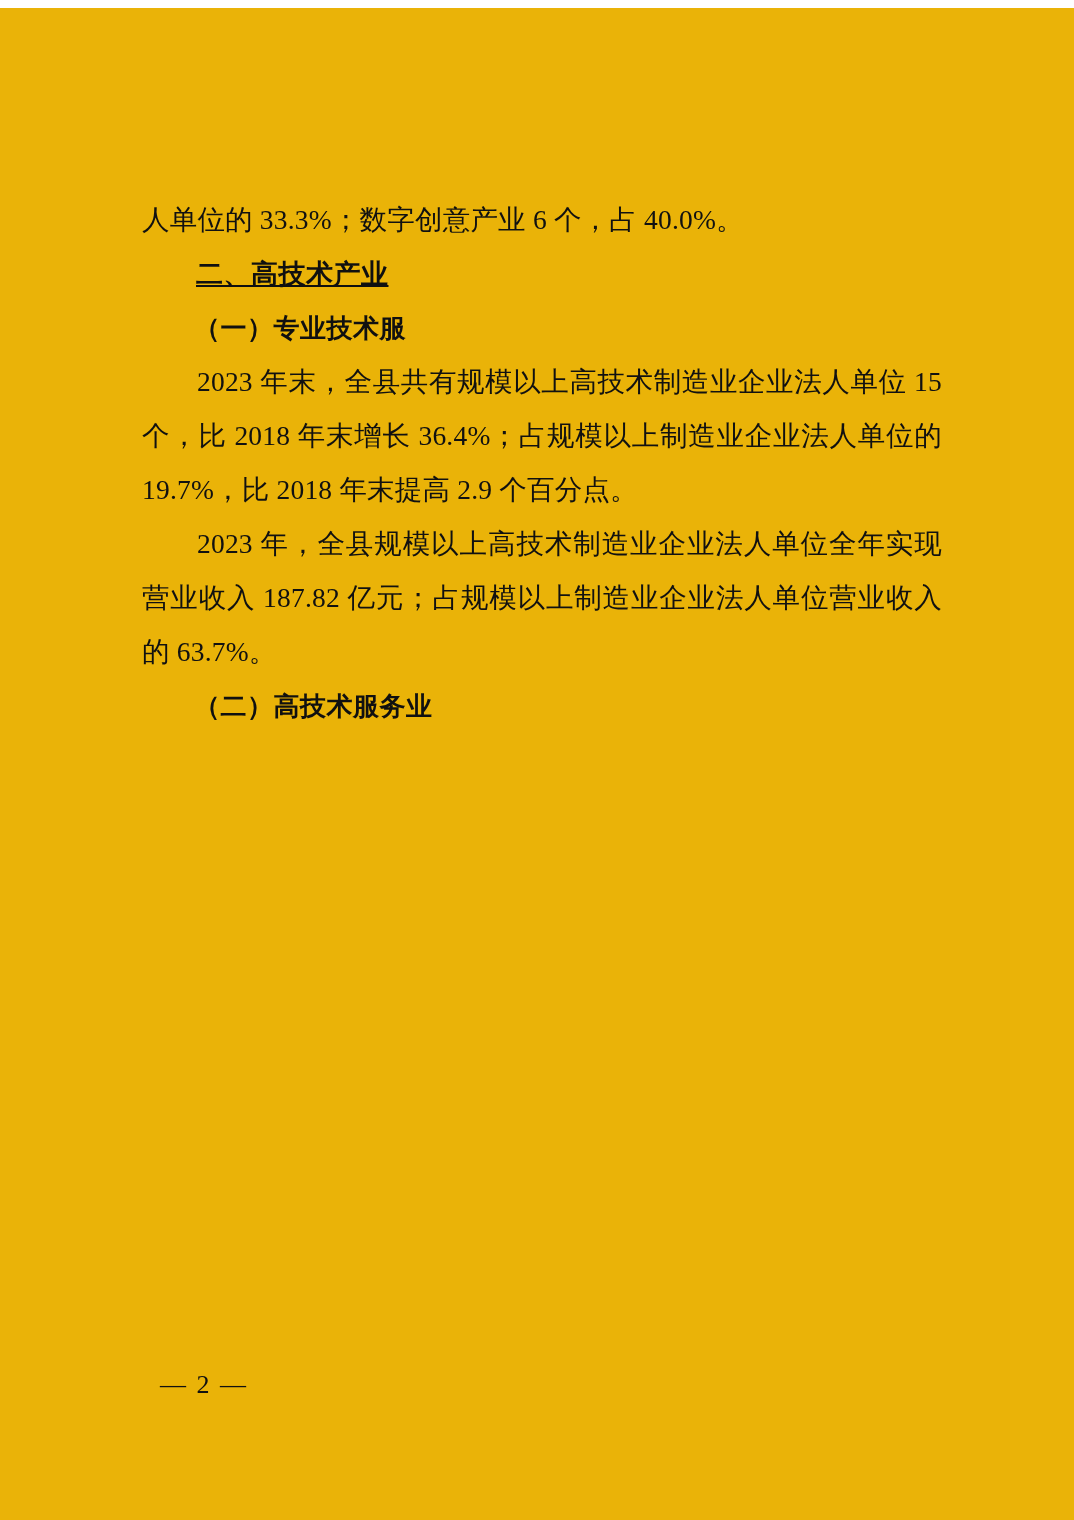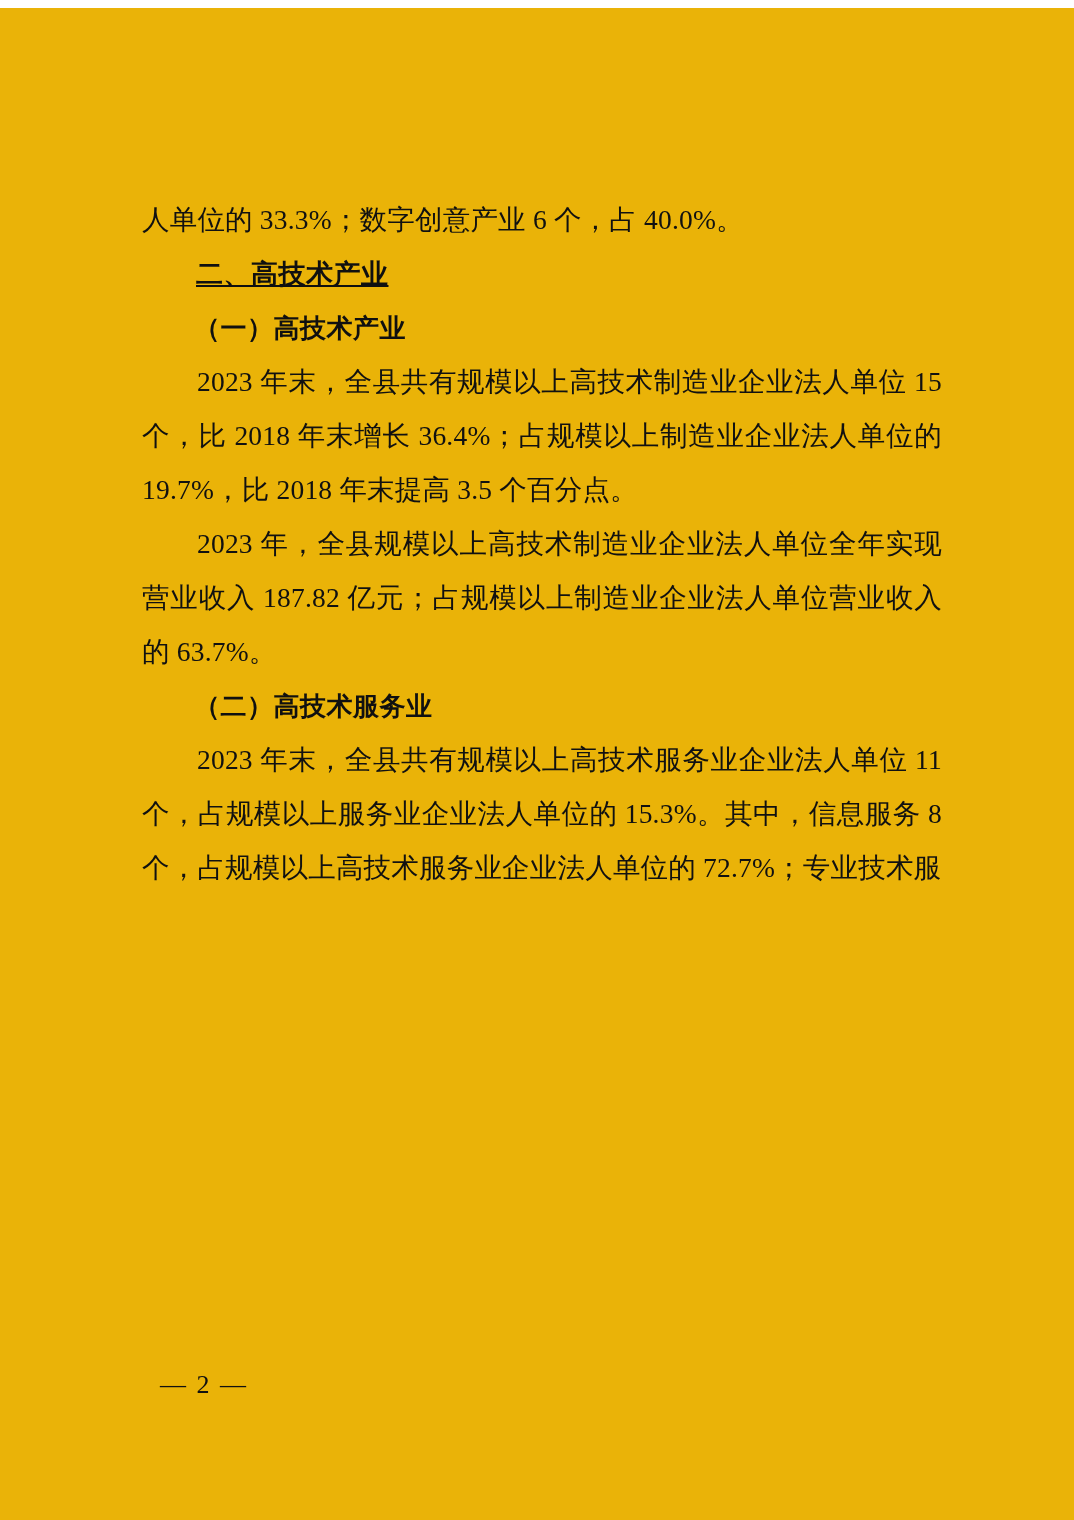--- a/index.html
+++ b/index.html
@@ -71,29 +71,28 @@
 <body>
 
 <div class="page">
 
   <div class="content">
 
     <p class="para">人单位的 33.3%；数字创意产业 6 个，占 40.0%。</p>
 
     <p class="heading1">二、高技术产业</p>
 
-    <p class="heading2">（一）高技术产业</p>
+    <p class="heading2">（一）专业技术服</p>
 
-    <p class="para indent">2023 年末，全县共有规模以上高技术制造业企业法人单位 15 个，比 2018 年末增长 36.4%；占规模以上制造业企业法人单位的 19.7%，比 2018 年末提高 3.5 个百分点。</p>
+    <p class="para indent">2023 年末，全县共有规模以上高技术制造业企业法人单位 15 个，比 2018 年末增长 36.4%；占规模以上制造业企业法人单位的 19.7%，比 2018 年末提高 2.9 个百分点。</p>
 
     <p class="para indent">2023 年，全县规模以上高技术制造业企业法人单位全年实现营业收入 187.82 亿元；占规模以上制造业企业法人单位营业收入的 63.7%。</p>
 
 
 
     <p class="heading2">（二）高技术服务业</p>
 
-    <p class="para indent">2023 年末，全县共有规模以上高技术服务业企业法人单位 11 个，占规模以上服务业企业法人单位的 15.3%。其中，信息服务 8 个，占规模以上高技术服务业企业法人单位的 72.7%；专业技术服</p>
 
   </div>
 
   <div class="footer">— 2 —</div>
 
 </div>
 
 </body></html>

